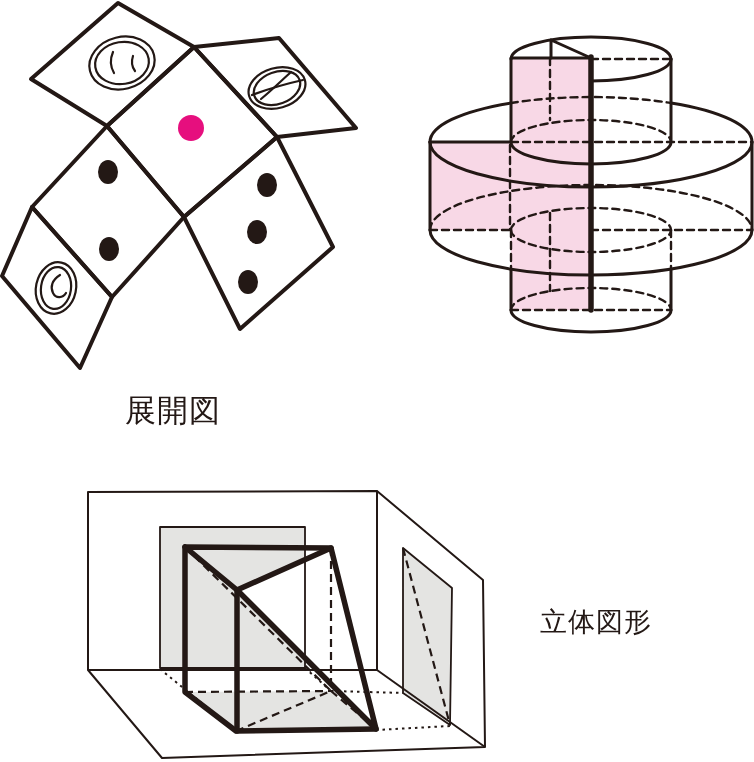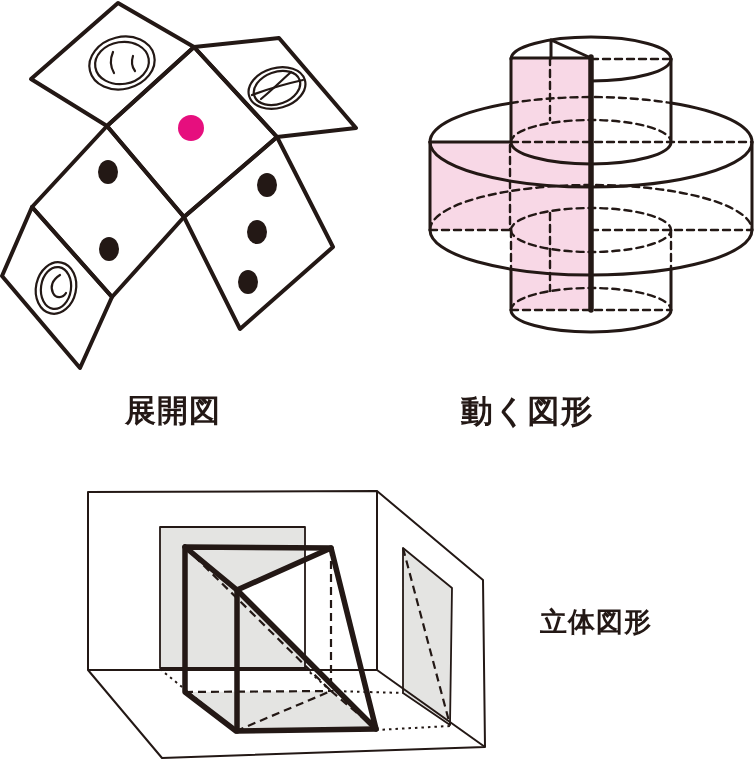--- a/index.html
+++ b/index.html
@@ -2,21 +2,21 @@
 <html><head>
 <meta charset="utf-8">
 <style>
   html,body{margin:0;padding:0;background:#fff;}
   #screen{
     position:relative;width:754px;height:762px;background:#fff;overflow:hidden;
     font-family:"Liberation Sans",sans-serif;
   }
   #diagram{position:absolute;left:0;top:0;}
   .fig-label{
-    position:absolute;text-align:center;font-weight:700;color:#231815;
+    position:absolute;text-align:center;font-weight:400;color:#231815;
     font-family:"Liberation Sans",sans-serif;letter-spacing:1px;white-space:nowrap;
   }
   #net-label{left:73px;top:390px;width:200px;font-size:31px;}
   #rotation-label{left:427px;top:390px;width:200px;font-size:32px;}
   #solid-label{left:496px;top:604px;width:200px;font-size:27px;}
 </style>
 </head>
 <body>
 
 <div id="screen">
@@ -139,15 +139,14 @@
 
       <g stroke-width="5.5" stroke-linecap="round">
         <path d="M331,548 L185,547 L185,692 L236,731 L376,729"></path>
         <path d="M185,547 L237,590 L237,731"></path>
         <path d="M237,590 L331,548 L376,729 L237,590"></path>
       </g>
     </g>
   </svg>
 
   <div class="fig-label" id="net-label">展開図</div>
-  <div class="fig-label" id="rotation-label">動く図形</div>
   <div class="fig-label" id="solid-label">立体図形</div>
 </div>
 
 </body></html>

